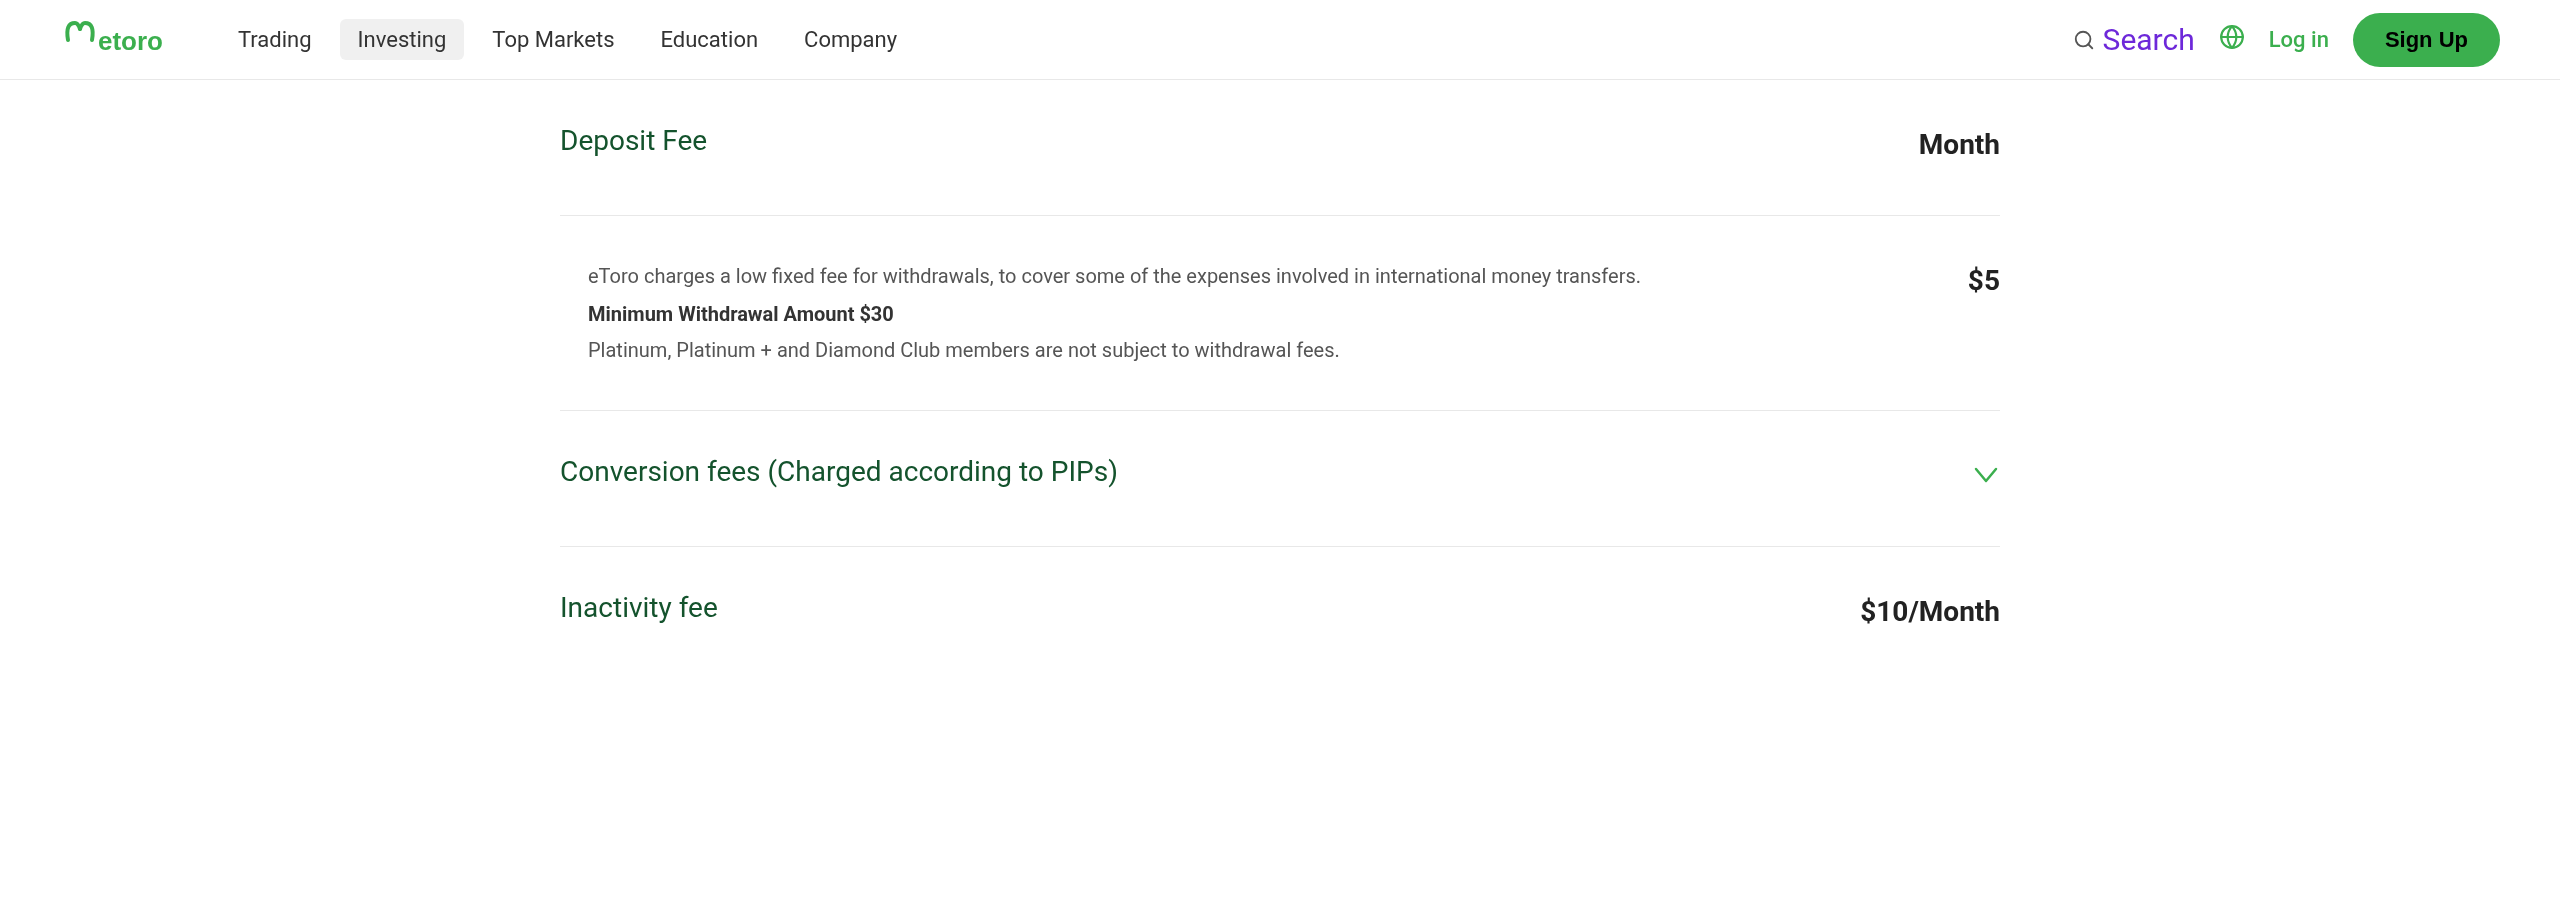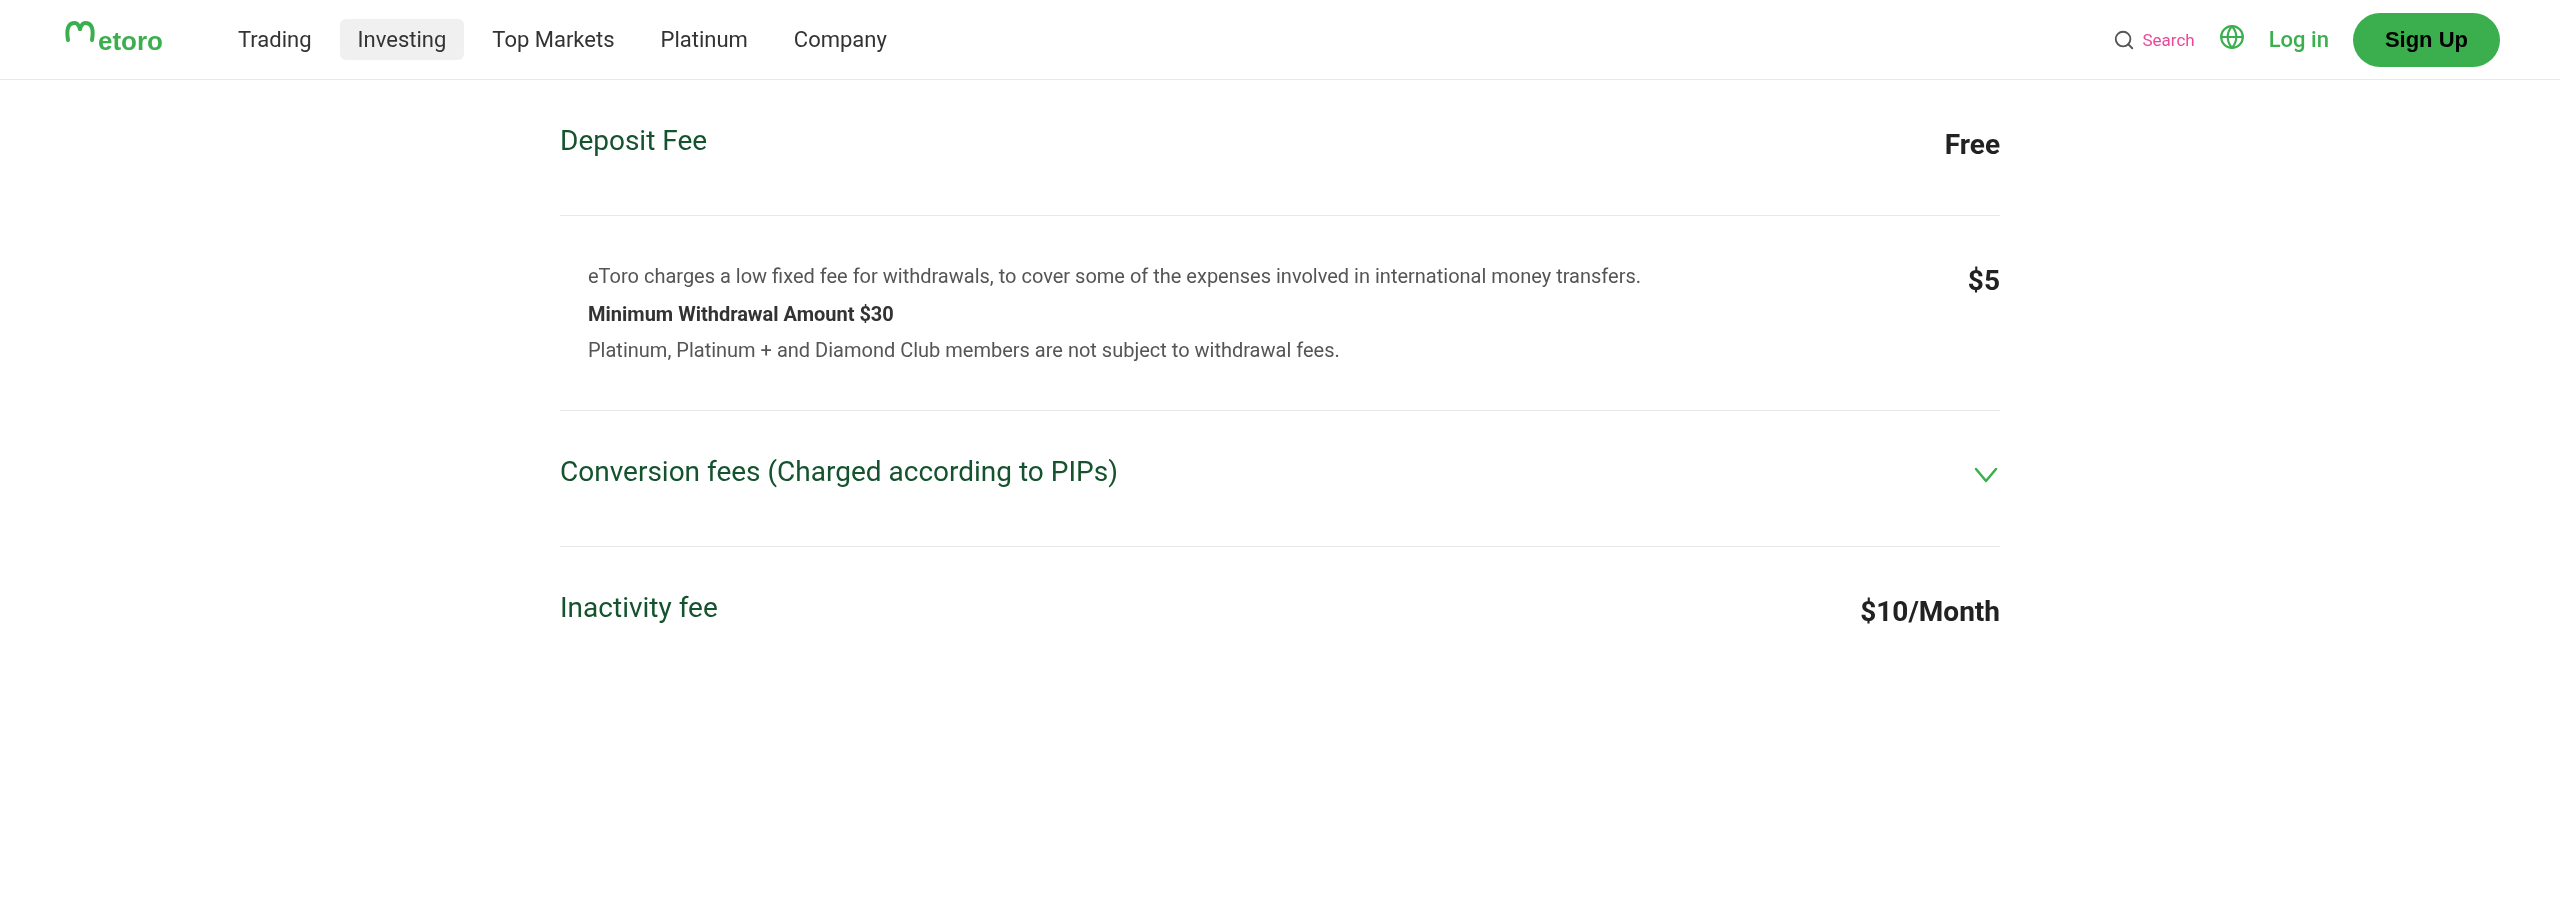--- a/index.html
+++ b/index.html
@@ -68,22 +68,22 @@
       gap: 8px;
       cursor: pointer;
     }
 
     .search-icon-wrap {
       display: flex;
       align-items: center;
     }
 
     .search-label {
-      font-size: 17px;
-      color: #ec4899;
+      font-size: 30px;
+      color: #6d28d9;
     }
 
     .globe-icon {
       font-size: 26px;
       color: #3baf4e;
       cursor: pointer;
     }
 
     .login-btn {
       font-size: 22px;
@@ -198,21 +198,21 @@
 
         <text x="38" y="35" font-family="Arial, sans-serif" font-weight="700" font-size="26" fill="#3baf4e">etoro</text>
       </svg>
     </div>
   </a>
 
   <div class="nav-links">
     <a class="nav-item" href="#">Trading</a>
     <a class="nav-item active" href="#">Investing</a>
     <a class="nav-item" href="#">Top Markets</a>
-    <a class="nav-item" href="#">Platinum</a>
+    <a class="nav-item" href="#">Education</a>
     <a class="nav-item" href="#">Company</a>
   </div>
 
   <div class="nav-right">
     <div class="search-area">
       <span class="search-icon-wrap">
         <svg width="22" height="22" viewBox="0 0 24 24" fill="none" stroke="#555" stroke-width="2" stroke-linecap="round" stroke-linejoin="round">
           <circle cx="11" cy="11" r="8"></circle>
           <line x1="21" y1="21" x2="16.65" y2="16.65"></line>
         </svg>
@@ -234,21 +234,21 @@
   </div>
 </nav>
 
 <main class="content">
 
   <div class="fee-row">
     <div class="fee-left">
       <div class="fee-title">Deposit Fee</div>
     </div>
     <div class="fee-value">
-      <span>Free</span>
+      <span>Month</span>
     </div>
   </div>
 
   <div class="fee-row">
     <div class="fee-left">
       <div class="fee-description">
         <span>eToro charges a low fixed fee for withdrawals, to cover some of the expenses involved in international money transfers.</span>
         <span class="bold-line">Minimum Withdrawal Amount $30</span>
         <span class="note-line">Platinum, Platinum + and Diamond Club members are not subject to withdrawal fees.</span>
       </div>

